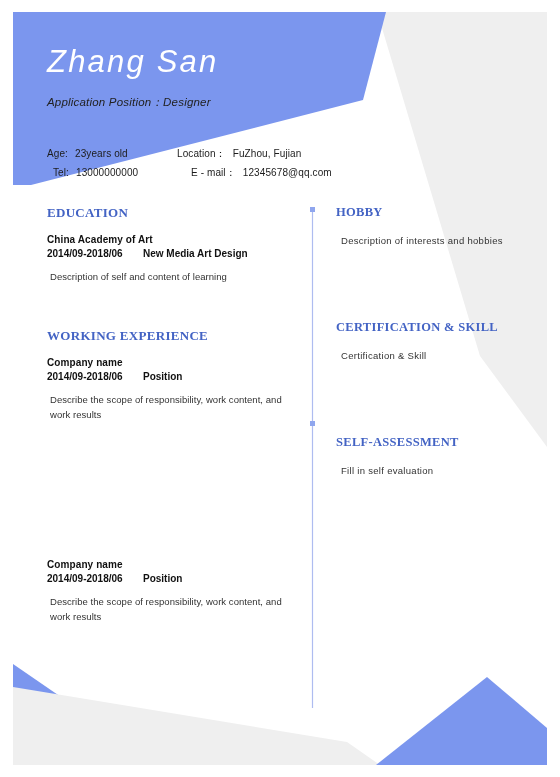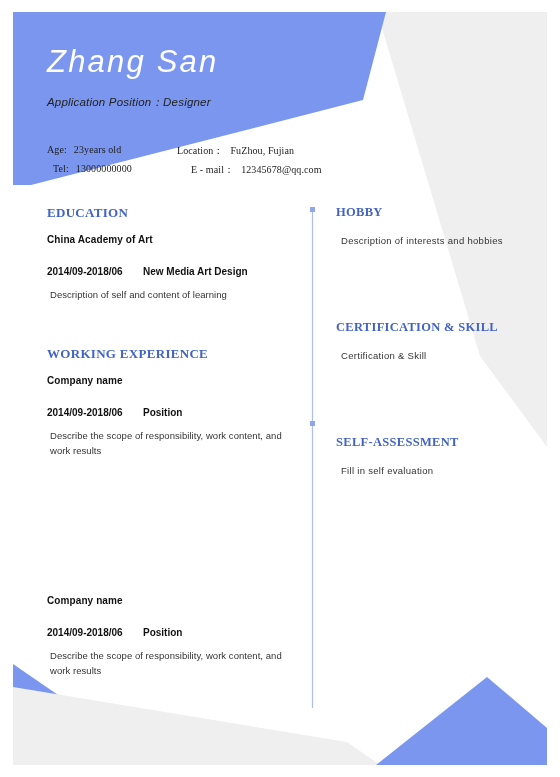--- a/index.html
+++ b/index.html
@@ -58,23 +58,22 @@
     position: absolute;
     left: 47px;
     top: 144px;
     z-index: 3;
     font-size: 10px;
     color: #1c1c1c;
     letter-spacing: 0.1px;
   }
   .contact-row {
     display: flex;
-    align-items: flex-start;
+    align-items: center;
     height: 19px;
-    font-family: Liberation Serif, serif;
   }
   .c-cell { display: flex; align-items: baseline; }
   .c-cell.left { width: 130px; }
   .c-label { white-space: nowrap; }
   .c-value { margin-left: 7px; white-space: nowrap; }
   .contact-row.second .c-cell.left { padding-left: 6px; }
   .contact-row.second .c-cell.right { padding-left: 8px; }
 
   
   .col-left {
@@ -105,21 +104,21 @@
   .sec-title.right-title { font-size: 12.5px; }
 
   .entry { margin-top: 13px; }
   .entry-org {
     font-size: 10px;
     font-weight: bold;
     color: #111111;
     letter-spacing: 0.1px;
   }
   .entry-meta {
-    margin-top: 21px;
+    margin-top: 3px;
     font-size: 10px;
     font-weight: bold;
     color: #111111;
     display: flex;
   }
   .entry-date { width: 96px; }
   .entry-role { }
   .entry-desc {
     margin-top: 10px;
     margin-left: 3px;

